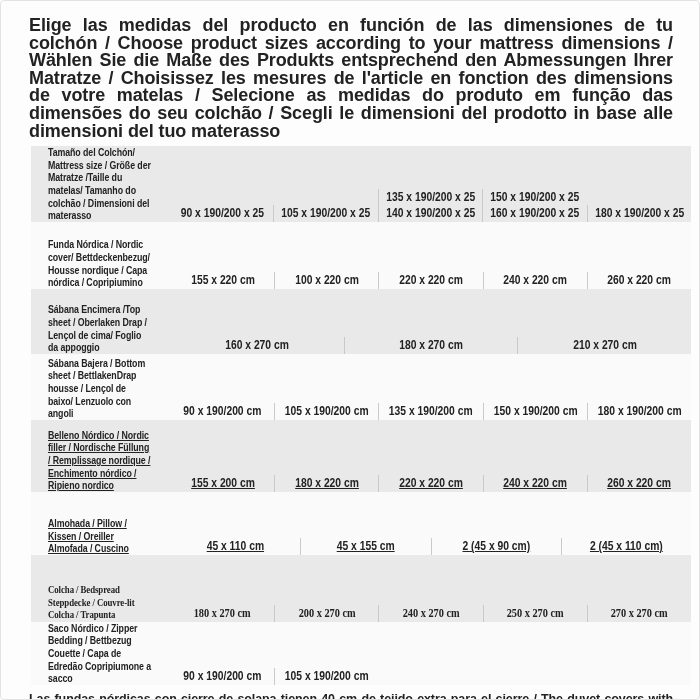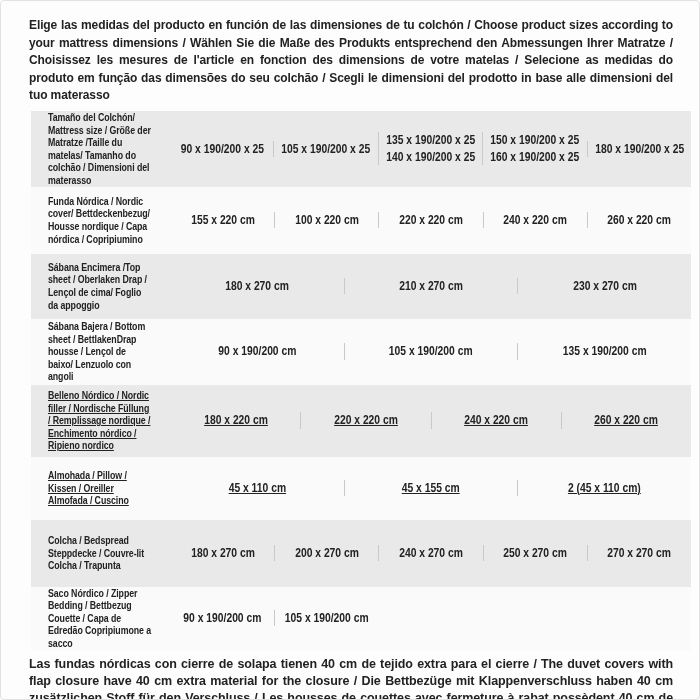--- a/index.html
+++ b/index.html
@@ -21,40 +21,40 @@
   }
   .page{
     width:700px;height:700px;
     border:1px solid var(--frame);
     border-radius:4px;
     background:var(--page-bg);
     overflow:hidden;
   }
   .header-text{
     margin:16px 26px 0 28px;
-    font-size:12px;
+    font-size:18px;
     font-weight:700;
     line-height:17.6px;
     letter-spacing:-0.1px;
     text-align:justify;
   }
   .size-table{
     margin:6px 10px 0 30px;
     width:660px;
   }
-  .t-row{display:flex;align-items:center;}
+  .t-row{display:flex;align-items:flex-end;}
   .t-row:nth-child(odd){background:var(--row-shaded);}
   .t-row:nth-child(even){background:var(--row-plain);}
   .t-row:nth-child(1){min-height:72px;}
   .t-row:nth-child(2){min-height:67px;}
   .t-row:nth-child(3){min-height:65px;}
   .t-row:nth-child(4){min-height:66px;}
   .t-row:nth-child(5){min-height:72px;text-decoration:underline;}
   .t-row:nth-child(6){min-height:63px;text-decoration:underline;}
-  .t-row:nth-child(7){min-height:67px;}
+  .t-row:nth-child(7){min-height:67px;font-family:Liberation Serif, serif;}
   .t-row:nth-child(8){min-height:63px;}
   .t-label{
     width:140px;flex:0 0 140px;
     display:flex;align-items:center;
     padding-left:17px;
     overflow:visible;
   }
   .t-label .inner{
     width:168px;
     transform:scaleX(0.84);
@@ -157,60 +157,75 @@
             <div>260 x 220 cm</div>
           </div>
         </div>
       </div>
       <div class="t-row">
         <div class="t-label">
           <div class="inner">Sábana Encimera /Top sheet / Oberlaken Drap / Lençol de cima/ Foglio da appoggio</div>
         </div>
         <div class="t-cell">
           <div class="val">
+            <div>160 x 270 cm</div>
+          </div>
+        </div>
+        <div class="t-cell">
+          <div class="val">
             <div>180 x 270 cm</div>
           </div>
         </div>
         <div class="t-cell">
           <div class="val">
             <div>210 x 270 cm</div>
           </div>
         </div>
-        <div class="t-cell">
-          <div class="val">
-            <div>230 x 270 cm</div>
-          </div>
-        </div>
       </div>
       <div class="t-row">
         <div class="t-label">
           <div class="inner">Sábana Bajera / Bottom sheet / BettlakenDrap housse / Lençol de baixo/ Lenzuolo con angoli</div>
         </div>
         <div class="t-cell">
           <div class="val">
             <div>90 x 190/200 cm</div>
           </div>
         </div>
         <div class="t-cell">
           <div class="val">
             <div>105 x 190/200 cm</div>
           </div>
         </div>
         <div class="t-cell">
           <div class="val">
             <div>135 x 190/200 cm</div>
           </div>
         </div>
+        <div class="t-cell">
+          <div class="val">
+            <div>150 x 190/200 cm</div>
+          </div>
+        </div>
+        <div class="t-cell">
+          <div class="val">
+            <div>180 x 190/200 cm</div>
+          </div>
+        </div>
       </div>
       <div class="t-row">
         <div class="t-label">
           <div class="inner">Belleno Nórdico / Nordic filler / Nordische Füllung / Remplissage nordique / Enchimento nórdico / Ripieno nordico</div>
         </div>
         <div class="t-cell">
           <div class="val">
+            <div>155 x 200 cm</div>
+          </div>
+        </div>
+        <div class="t-cell">
+          <div class="val">
             <div>180 x 220 cm</div>
           </div>
         </div>
         <div class="t-cell">
           <div class="val">
             <div>220 x 220 cm</div>
           </div>
         </div>
         <div class="t-cell">
           <div class="val">
@@ -228,20 +243,25 @@
           <div class="inner">Almohada  / Pillow / Kissen / Oreiller Almofada / Cuscino</div>
         </div>
         <div class="t-cell">
           <div class="val">
             <div>45 x 110 cm</div>
           </div>
         </div>
         <div class="t-cell">
           <div class="val">
             <div>45 x 155 cm</div>
+          </div>
+        </div>
+        <div class="t-cell">
+          <div class="val">
+            <div>2 (45 x 90 cm)</div>
           </div>
         </div>
         <div class="t-cell">
           <div class="val">
             <div>2 (45 x 110 cm)</div>
           </div>
         </div>
       </div>
       <div class="t-row">
         <div class="t-label">

